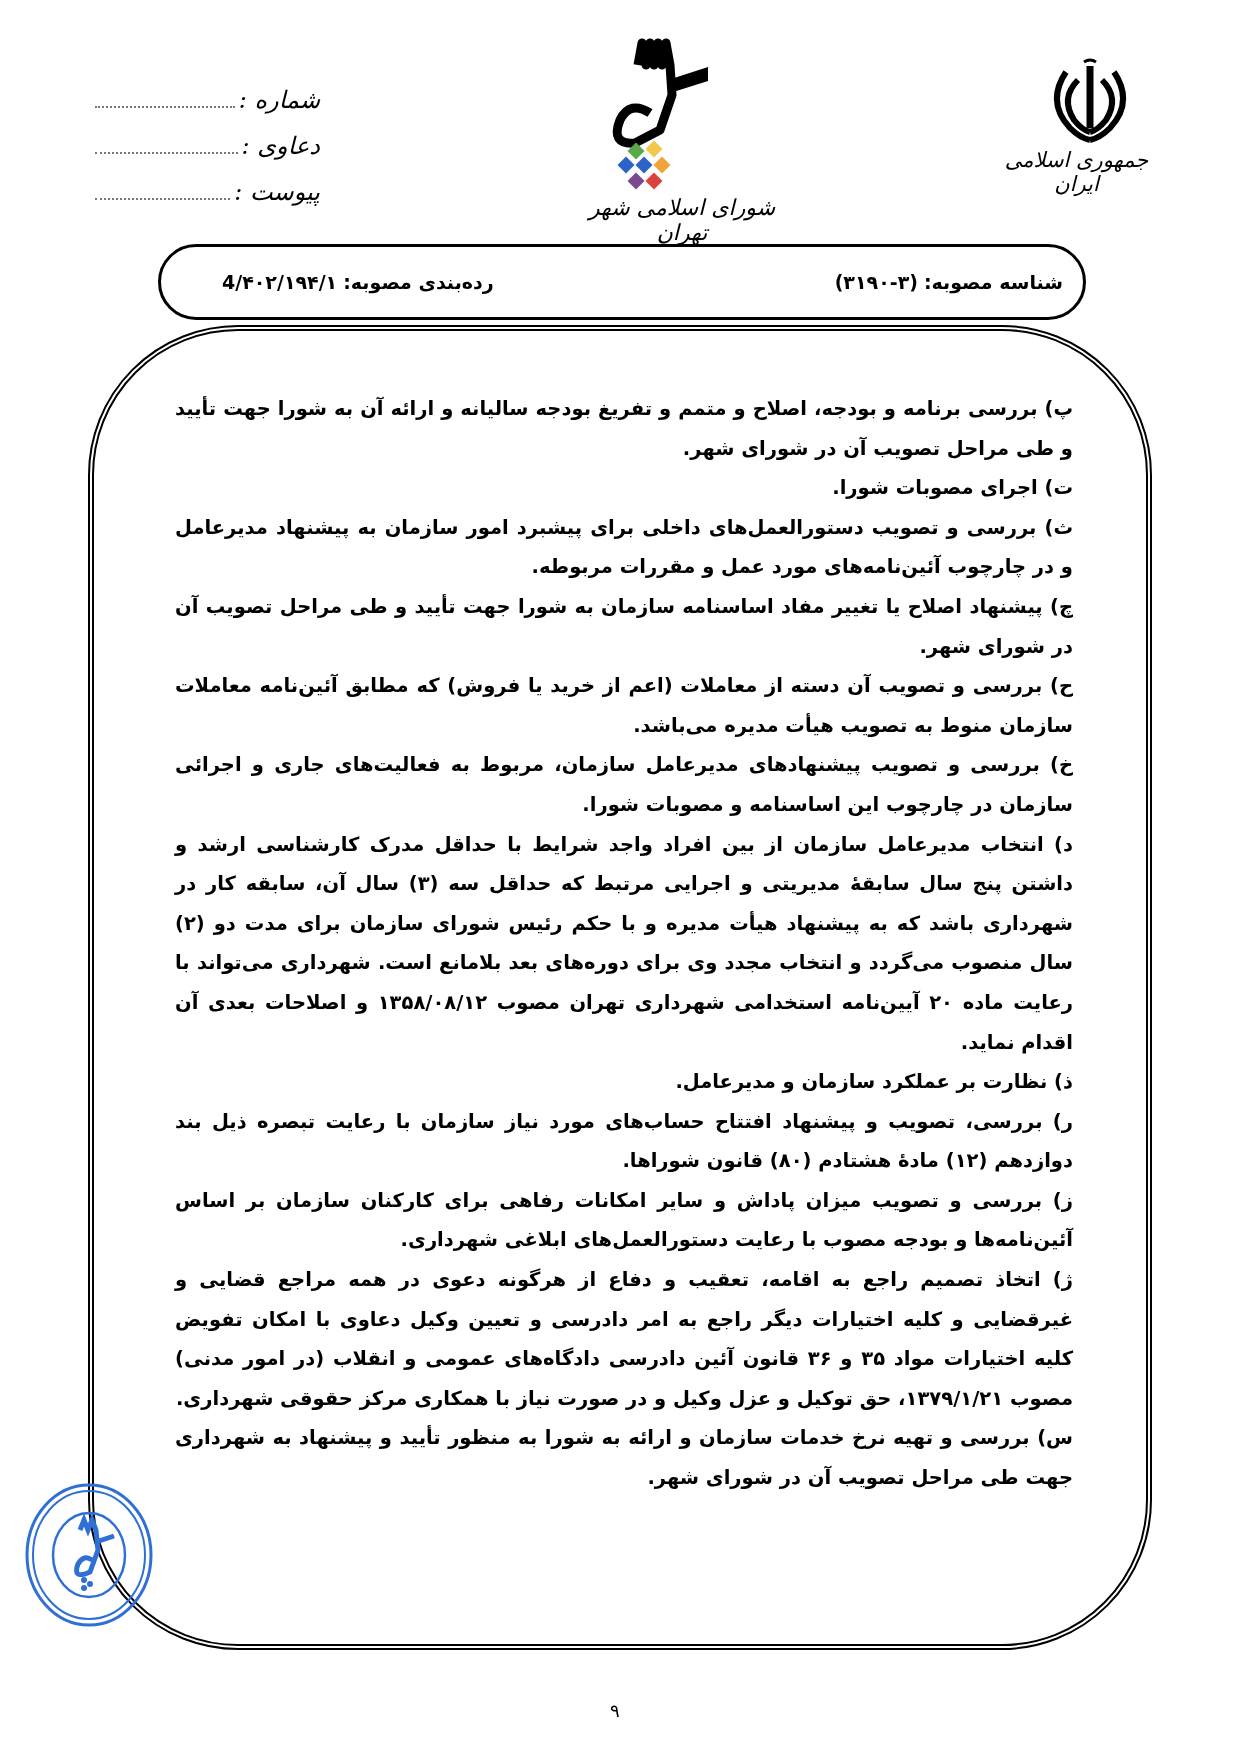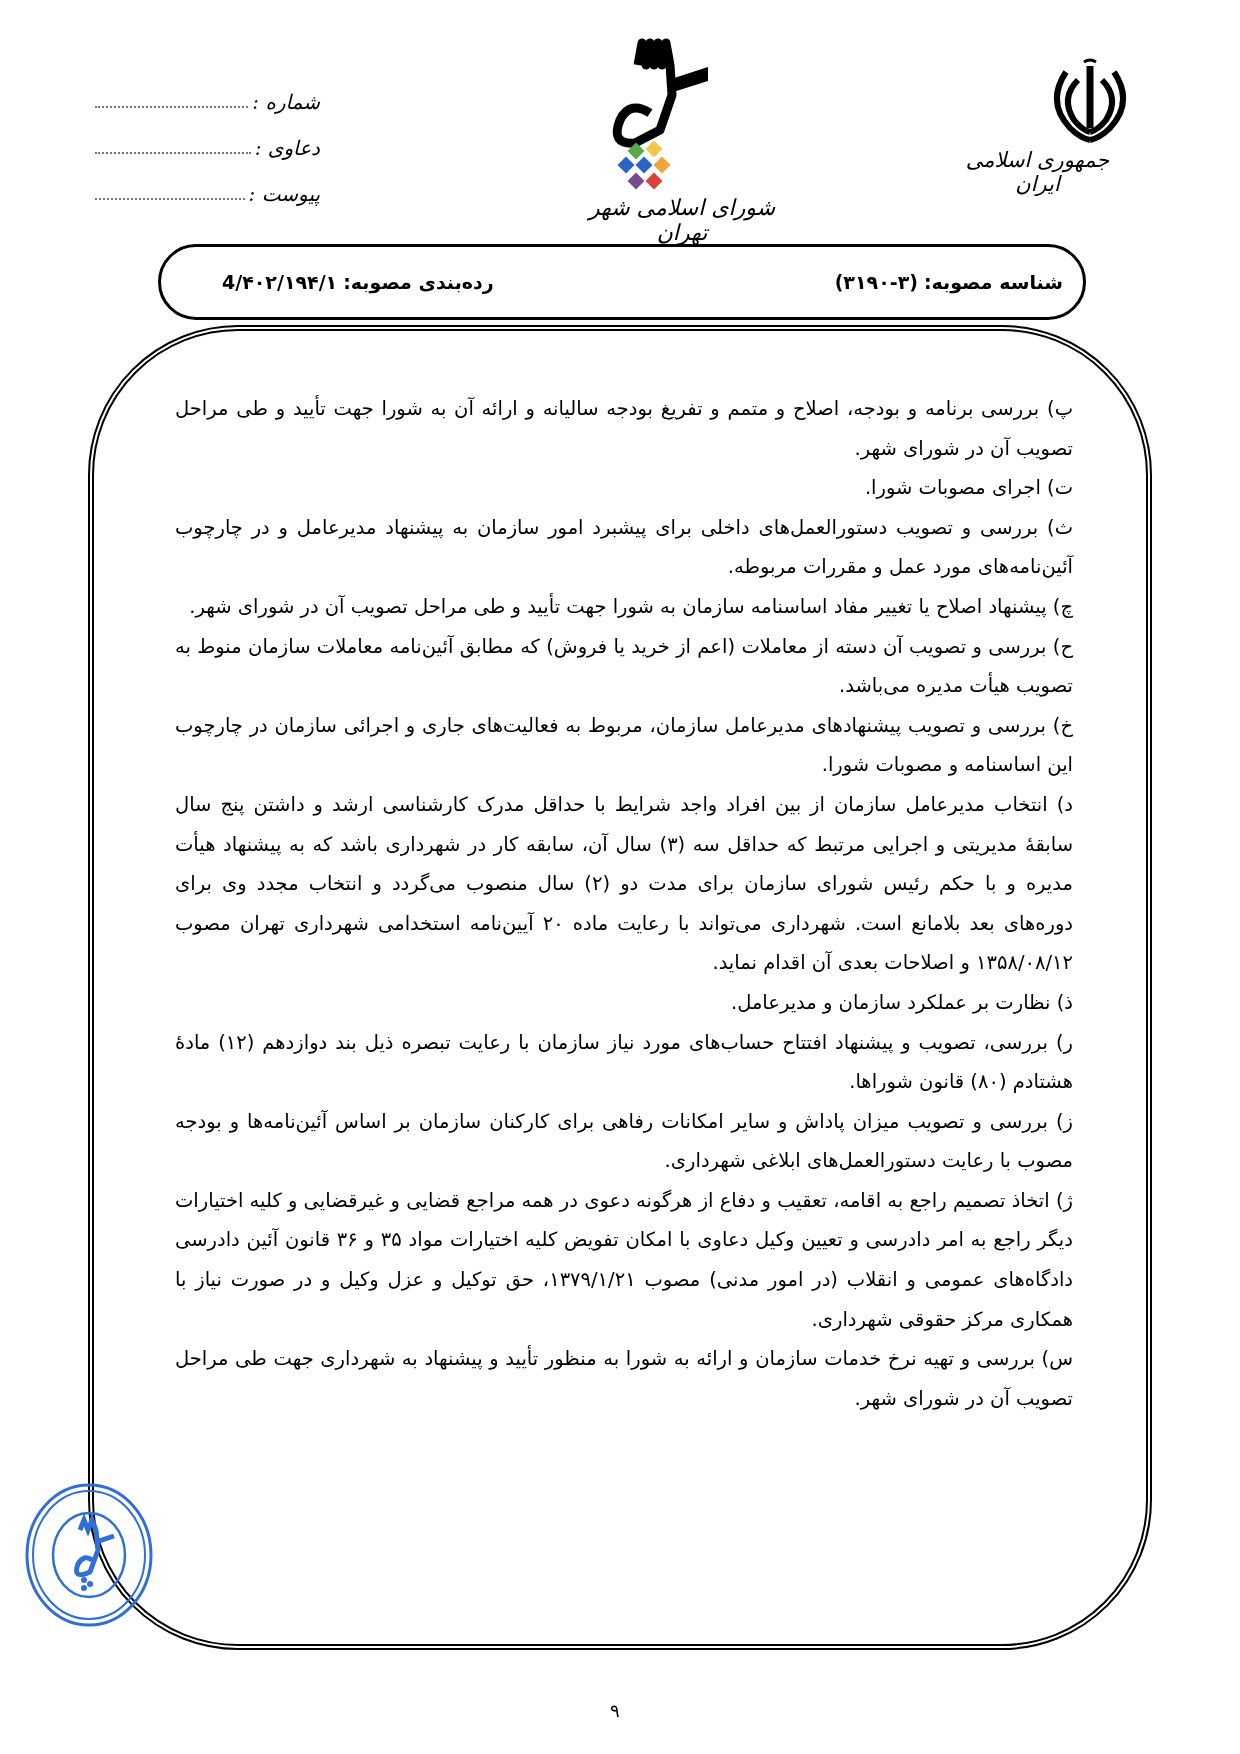--- a/index.html
+++ b/index.html
@@ -1,44 +1,44 @@
 <!DOCTYPE html>
 <html><head>
 <meta charset="utf-8">
 <style>
   html, body { margin: 0; padding: 0; background: #ffffff; }
   body { width: 1240px; height: 1754px; position: relative; overflow: hidden;
          font-family: "DejaVu Sans", sans-serif; color: #000; }
 
   
   .emblem { position: absolute; left: 1050px; top: 58px; width: 80px; height: 90px; }
-  .emblem-caption { position: absolute; left: 950px; top: 148px; width: 175px; text-align: center;
+  .emblem-caption { position: absolute; left: 989px; top: 148px; width: 175px; text-align: center;
         font-family: "DejaVu Serif", serif; font-style: italic; font-size: 21px; direction: rtl; }
 
   .council-logo { position: absolute; left: 590px; top: 35px; width: 120px; height: 170px; }
   .council-caption { position: absolute; left: 572px; top: 195px; width: 220px; text-align: center;
         font-family: "DejaVu Serif", serif; font-style: italic; font-size: 22px; direction: rtl; }
 
   .meta-fields { position: absolute; left: 95px; top: 68px; width: 225px; direction: rtl; }
   .meta-row { display: flex; align-items: flex-end; height: 46px; }
-  .meta-label { font-family: "DejaVu Serif", serif; font-style: italic; font-size: 20px; white-space: nowrap; padding-left: 4px; }
+  .meta-label { font-family: "DejaVu Serif", serif; font-style: italic; font-size: 24px; white-space: nowrap; padding-left: 4px; }
   .meta-dots { flex: 1; border-bottom: 2px dotted #777; margin-bottom: 6px; }
 
   
   .id-strip { position: absolute; left: 158px; top: 244px; width: 928px; height: 76px;
         border: 3px solid #000; border-radius: 40px; box-sizing: border-box; direction: rtl;
         display: flex; align-items: center; justify-content: space-between; padding: 0 20px 0 55px; }
   .id-item { font-weight: bold; font-size: 19px; }
   .id-item span { margin-left: 6px; }
 
   
   .body-frame { position: absolute; left: 88px; top: 325px; width: 1064px; height: 1325px;
         border: 6px double #000; border-radius: 150px; box-sizing: border-box; }
   .content { position: absolute; left: 175px; top: 389px; width: 898px; direction: rtl; text-align: justify;
-        font-weight: normal; font-size: 19.5px; line-height: 39.6px; }
+        font-weight: bold; font-size: 19.5px; line-height: 39.6px; }
   .content p { margin: 0; }
 
   
   .page-number { position: absolute; left: 610px; top: 1700px; font-size: 18px; }
   .stamp { position: absolute; left: 22px; top: 1480px; width: 135px; height: 150px; }
 </style>
 </head>
 <body>
 
 <svg class="emblem" viewBox="0 0 80 90">

